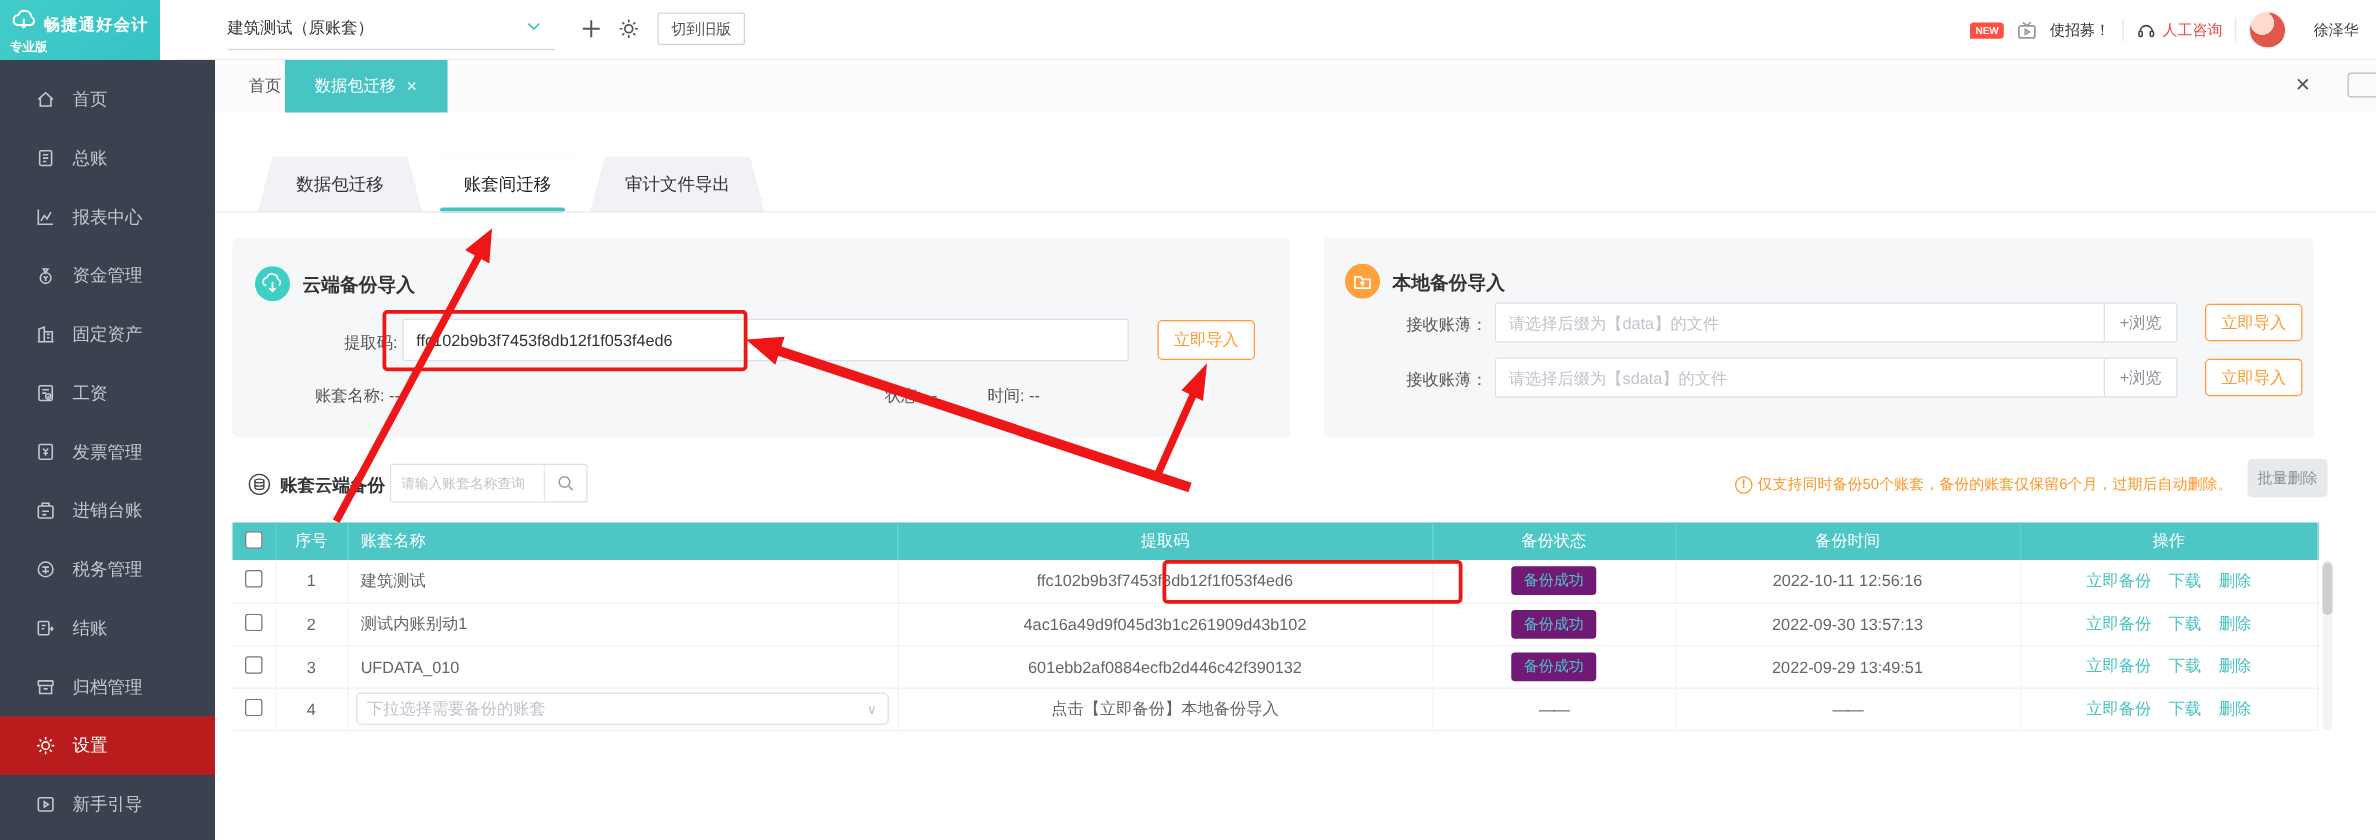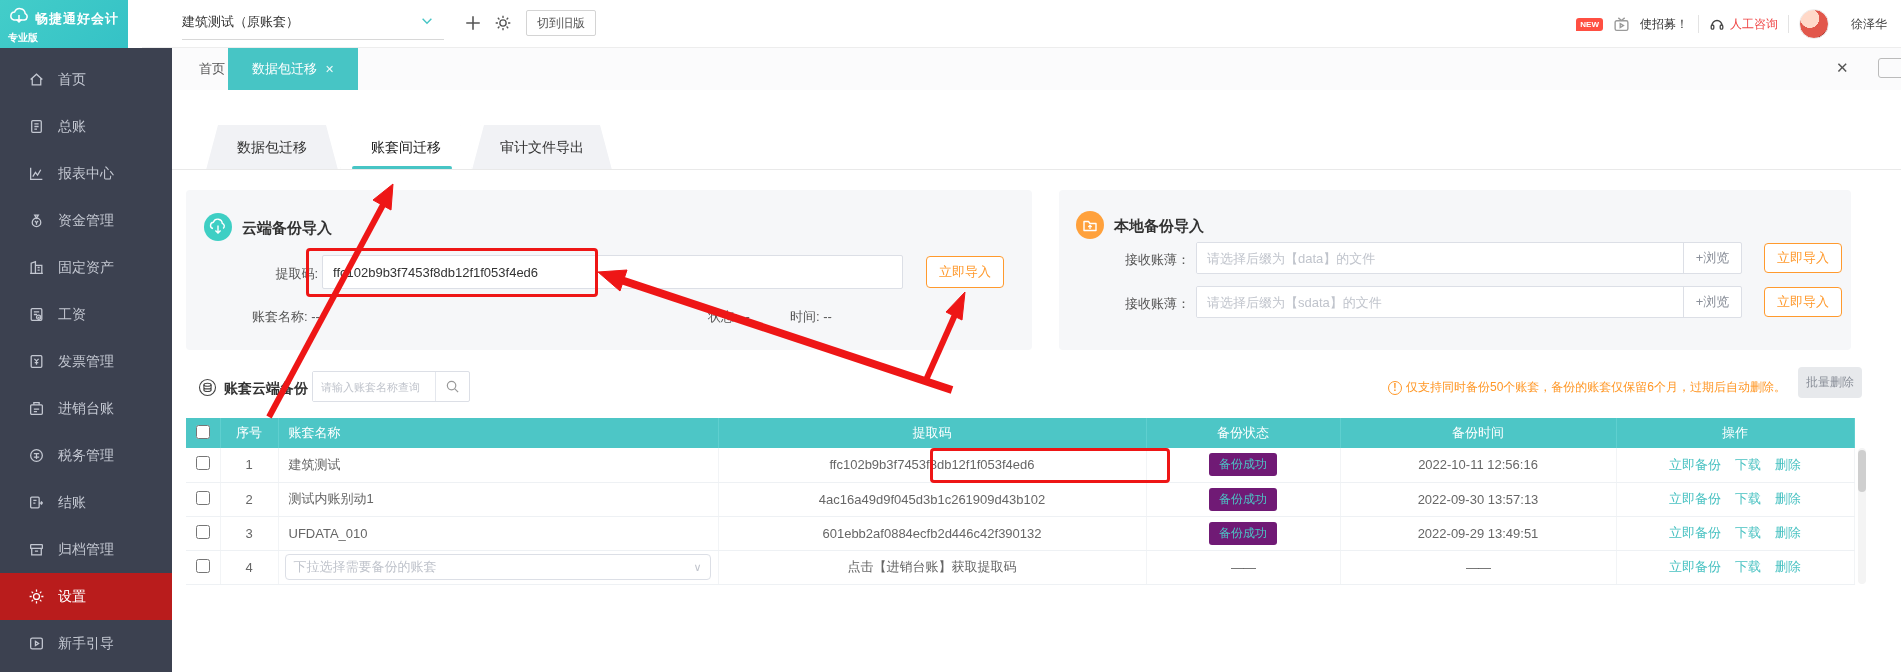--- a/index.html
+++ b/index.html
@@ -403,21 +403,21 @@
     </tr>
     <tr>
       <td><input type="checkbox" style=""></td>
       <td>4</td>
       <td class="al" style="padding-left:0">
         <span class="dd">
           <span>下拉选择需要备份的账套</span>
           <span class="dd-chev">∨</span>
         </span>
       </td>
-      <td class="dim">点击【进销台账】获取提取码</td>
+      <td class="dim">点击【立即备份】本地备份导入</td>
       <td class="dash">——</td>
       <td class="dash">——</td>
       <td>
             <span class="ops">
         <span>立即备份</span>
         <span>下载</span>
         <span>删除</span>
       </span>
           </td>
     </tr>

